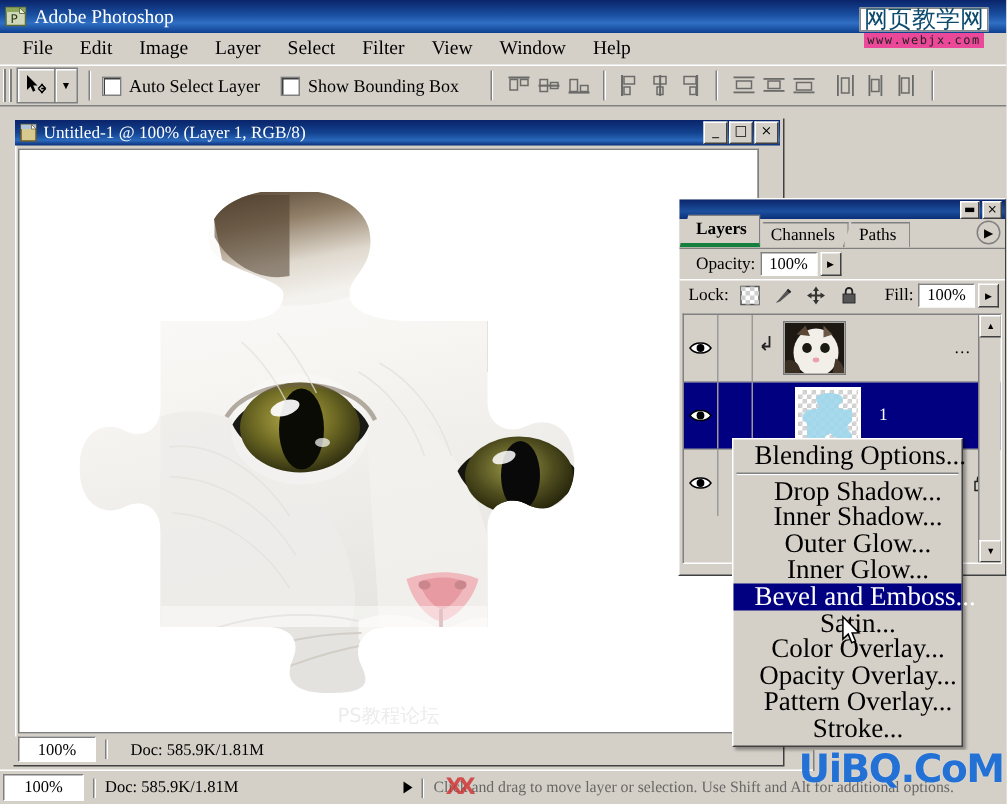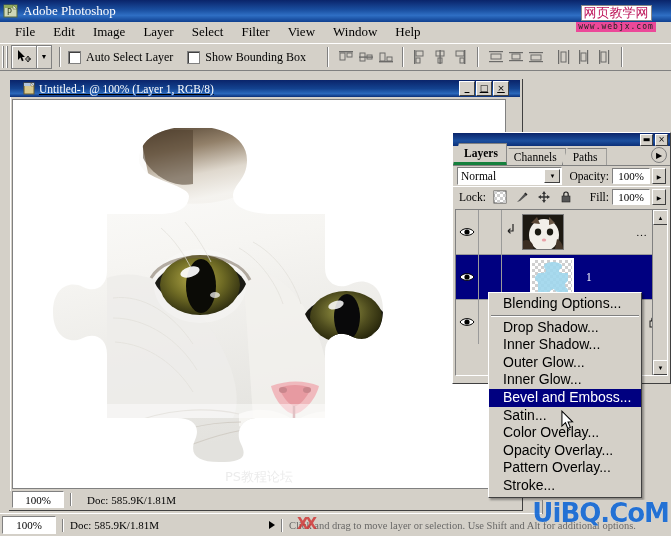--- a/index.html
+++ b/index.html
@@ -21,21 +21,21 @@
   .titlebar .tb-icon{width:16px;height:16px;margin:0 4px 0 3px;position:relative;flex:none;}
   .app-title{color:#ffffff;font-size:13px;font-family:"Liberation Serif",serif;white-space:nowrap;}
 
   
   .wm-top{
     position:absolute;right:1px;top:1px;width:108px;height:34px;
     display:flex;flex-direction:column;align-items:center;justify-content:center;
     z-index:40;
   }
   .wm-top .wm-cn{
-    background:#ffffff;color:#be185d;font-size:13px;letter-spacing:0px;
+    background:#ffffff;color:#0c4a6e;font-size:16px;letter-spacing:0px;
     font-family:"DejaVu Sans",sans-serif;padding:0 2px;border:1px solid #888;
     line-height:14px;display:inline-block;
   }
   .wm-top .wm-url{
     background:#ec4899;color:#222;font-size:8px;letter-spacing:1px;
     font-family:"DejaVu Sans Mono",monospace;margin-top:1px;padding:0 2px;
     line-height:10px;
   }
 
   
@@ -78,21 +78,21 @@
 
   
   .docwin{
     position:absolute;left:8px;top:78px;width:510px;height:428px;
     background:#d4d0c8;border:2px solid #d4d0c8;
     box-shadow:1px 1px 0 #404040, inset 1px 1px 0 #ffffff;
   }
   .doc-title{
     height:17px;margin:0;
     background:linear-gradient(to bottom,#0a246a 0%,#13428f 50%,#2a68bb 80%,#0b2f78 100%);
-    display:flex;align-items:center;padding:0 11px;text-decoration:underline;
+    display:flex;align-items:center;padding:0 1px;
   }
   .doc-title .dt-icon{width:13px;height:13px;margin:0 3px 0 2px;flex:none;}
   .doc-title .dt-text{color:#fff;font-size:11.5px;flex:1;white-space:nowrap;font-family:"Liberation Serif",serif;}
   .winbtn{
     width:14px;height:13px;background:#d4d0c8;border:1px solid;
     border-color:#ffffff #404040 #404040 #ffffff;margin-left:1px;
     display:flex;align-items:center;justify-content:center;
     font-size:9px;font-family:"DejaVu Sans",sans-serif;line-height:1;color:#000;flex:none;
   }
   .canvas-area{
@@ -204,22 +204,22 @@
 
   
   .ctxmenu{
     position:absolute;left:488px;top:292px;width:152px;
     background:#d4d0c8;border:1px solid;
     border-color:#ffffff #404040 #404040 #ffffff;
     box-shadow:2px 2px 2px rgba(0,0,0,.35);
     padding:2px 0;z-index:30;
   }
   .ctx-item{
-    height:17.6px;line-height:17.6px;padding-left:14px;font-size:14px;
-    font-family:Liberation Sans, sans-serif;white-space:nowrap;color:#000;
+    height:17.6px;line-height:17.6px;padding-left:14px;font-size:18px;
+    font-family:Liberation Serif, serif;white-space:nowrap;color:#000;text-align:center;
   }
   .ctx-item.sel{background:#000080;color:#ffffff;}
   .ctx-sep{height:1px;background:#808080;border-bottom:1px solid #ffffff;margin:2px 2px;}
   .cursor-arrow{position:absolute;left:68px;top:10px;width:14px;height:21px;pointer-events:none;}
 
   
   .appstatus{
     position:absolute;left:0;bottom:0;width:671px;height:22px;background:#d4d0c8;
     display:flex;align-items:center;border-top:1px solid #ffffff;
   }
@@ -553,24 +553,20 @@
         </div>
       <div class="ptab">
           <span>Paths</span>
         </div>
       <div class="pal-arrow">
         <span>▶</span>
       </div>
     </div>
 
     <div class="pal-row" style="border-top:1px solid #808080;">
-      <div class="combo">
-        <span>Normal</span>
-        <span class="cb-arrow">▼</span>
-      </div>
       <span class="lbl">Opacity:</span>
       <div class="numbox">100%</div>
       <div class="spin">▶</div>
     </div>
 
     <div class="pal-row">
       <span class="lbl" style="margin-left:2px;">Lock:</span>
       <span class="lock-ico">
         <svg width="14" height="14" viewBox="0 0 14 14">
             <rect x="1" y="1" width="12" height="12" fill="#fff" stroke="#555"></rect>

